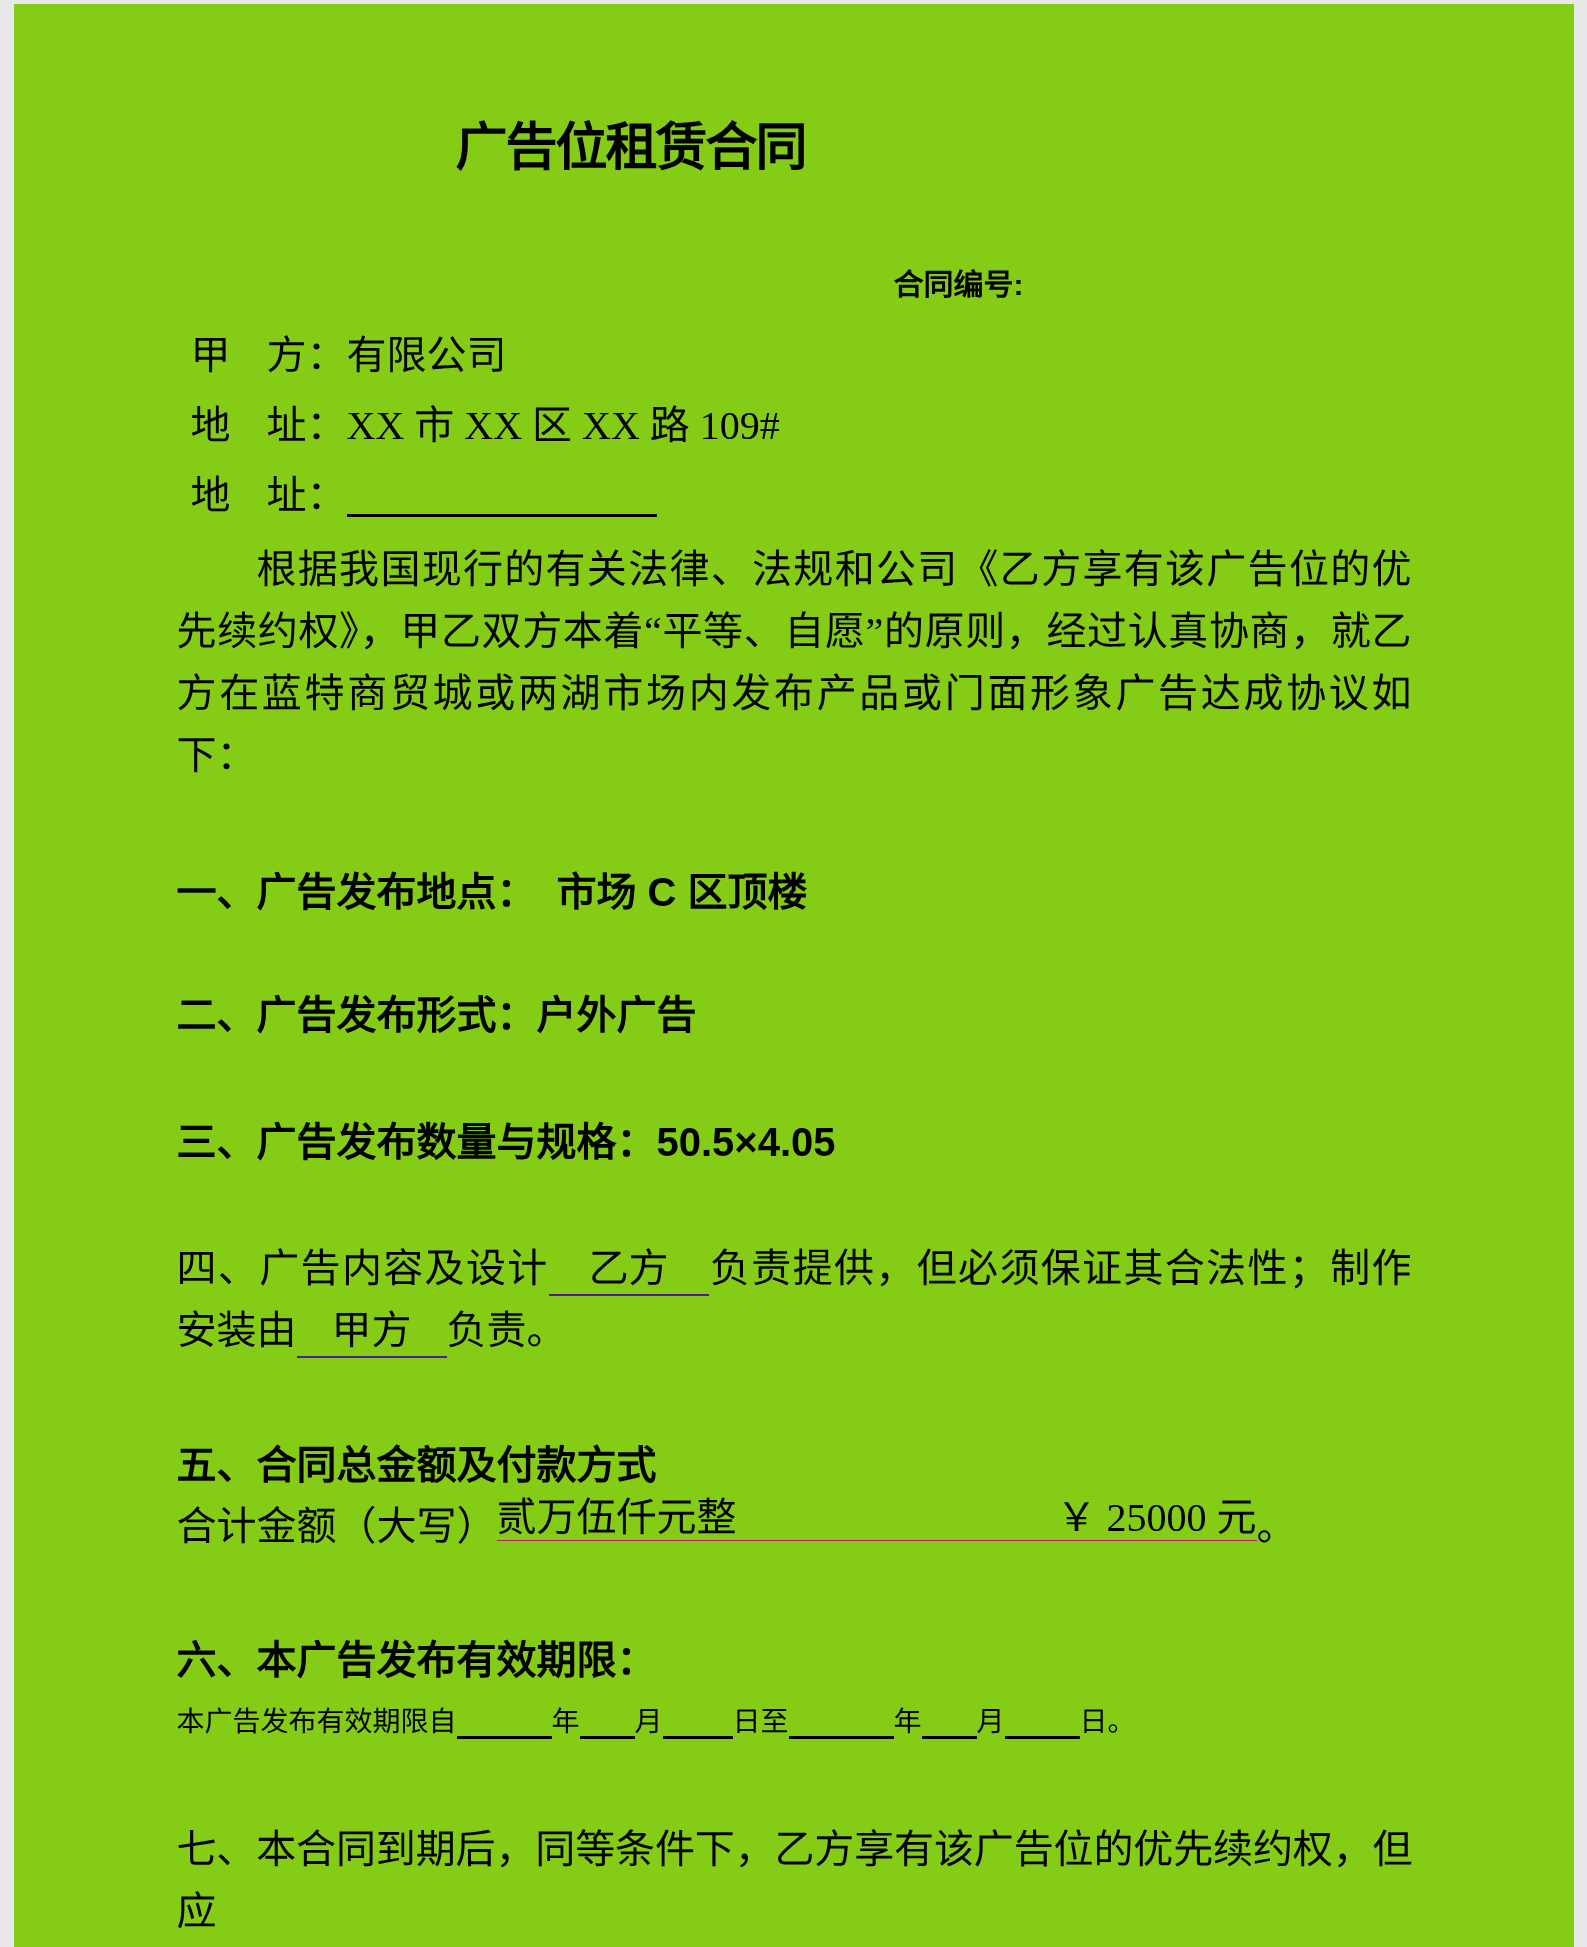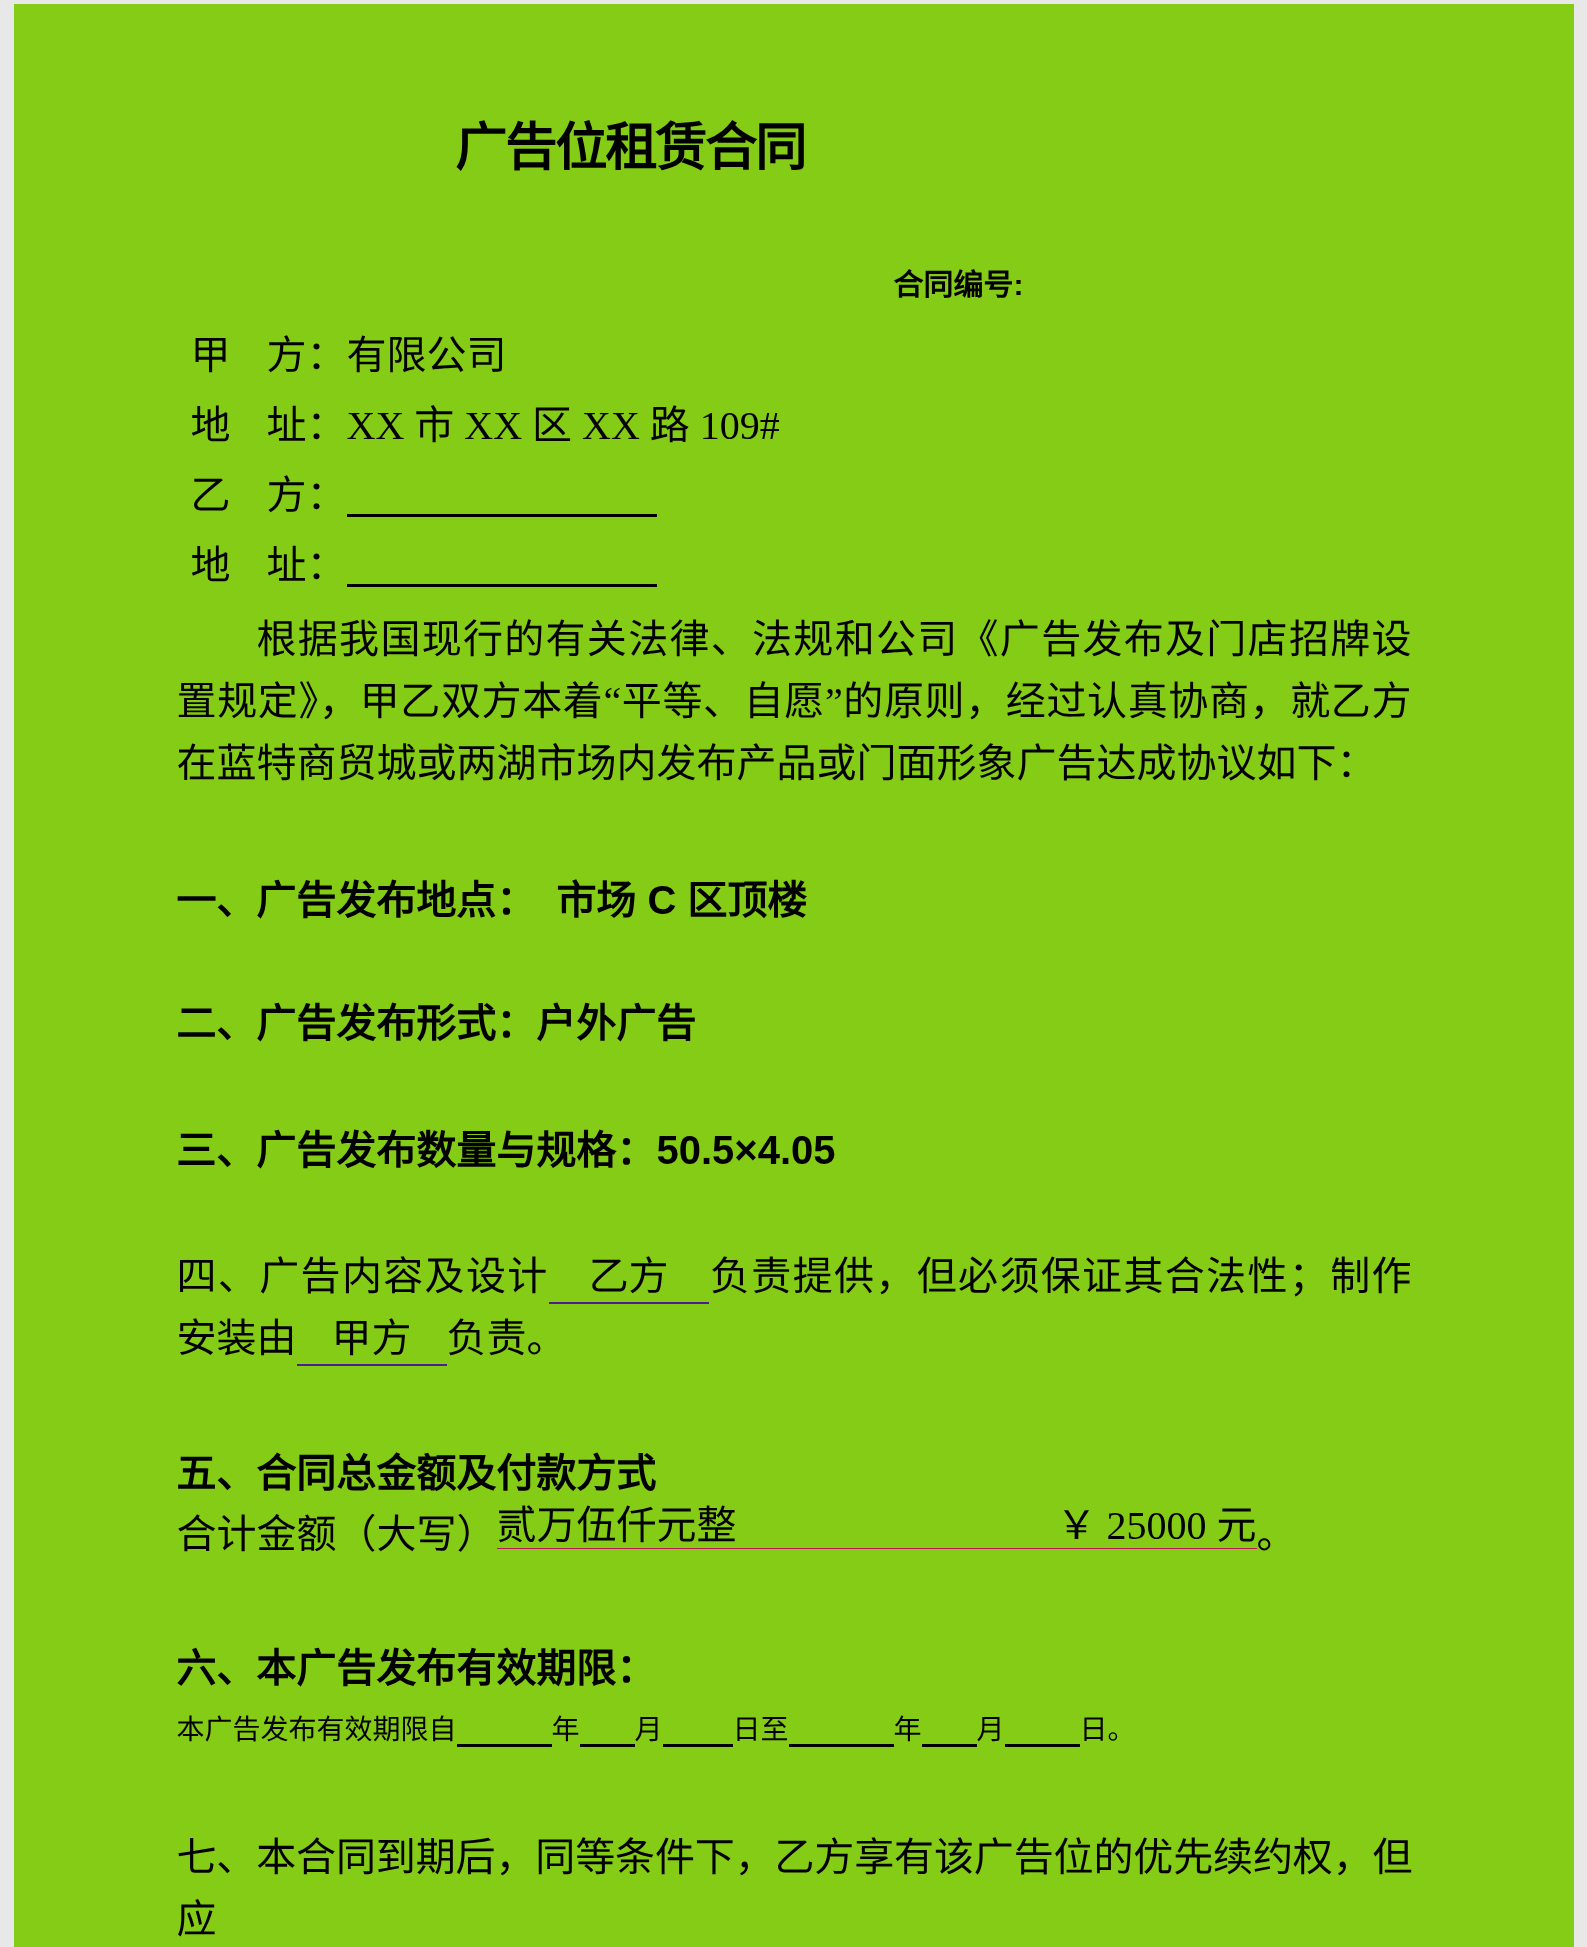--- a/index.html
+++ b/index.html
@@ -124,28 +124,25 @@
     <div class="contract-no">合同编号:</div>
 
     <div class="party">
       <div class="party-row">
         <span class="l1">甲</span><span>方：</span><span>有限公司</span>
       </div>
       <div class="party-row">
         <span class="l1">地</span><span>址：</span><span>XX 市 XX 区 XX 路 109#</span>
       </div>
       <div class="party-row">
-        <span class="l1">乙</span><span>方：</span><span class="party-blank"></span>
-      </div>
-      <div class="party-row">
         <span class="l1">地</span><span>址：</span><span class="party-blank"></span>
       </div>
     </div>
 
-    <div class="preamble">根据我国现行的有关法律、法规和公司《广告发布及门店招牌设置规定》，甲乙双方本着“平等、自愿”的原则，经过认真协商，就乙方在蓝特商贸城或两湖市场内发布产品或门面形象广告达成协议如下：</div>
+    <div class="preamble">根据我国现行的有关法律、法规和公司《乙方享有该广告位的优先续约权》，甲乙双方本着“平等、自愿”的原则，经过认真协商，就乙方在蓝特商贸城或两湖市场内发布产品或门面形象广告达成协议如下：</div>
 
     <div class="sec-h s1">一、广告发布地点：　市场 C 区顶楼</div>
 
     <div class="sec-h s2">二、广告发布形式：户外广告</div>
 
     <div class="sec-h s3">三、广告发布数量与规格：50.5×4.05</div>
 
     <div class="s4">
       <span>四、广告内容及设计</span><span class="fill-inline fill-b1">乙方</span><span>负责提供，但必须保证其合法性；制作安装由</span><span class="fill-inline fill-b2">甲方</span><span>负责。</span>
     </div>

